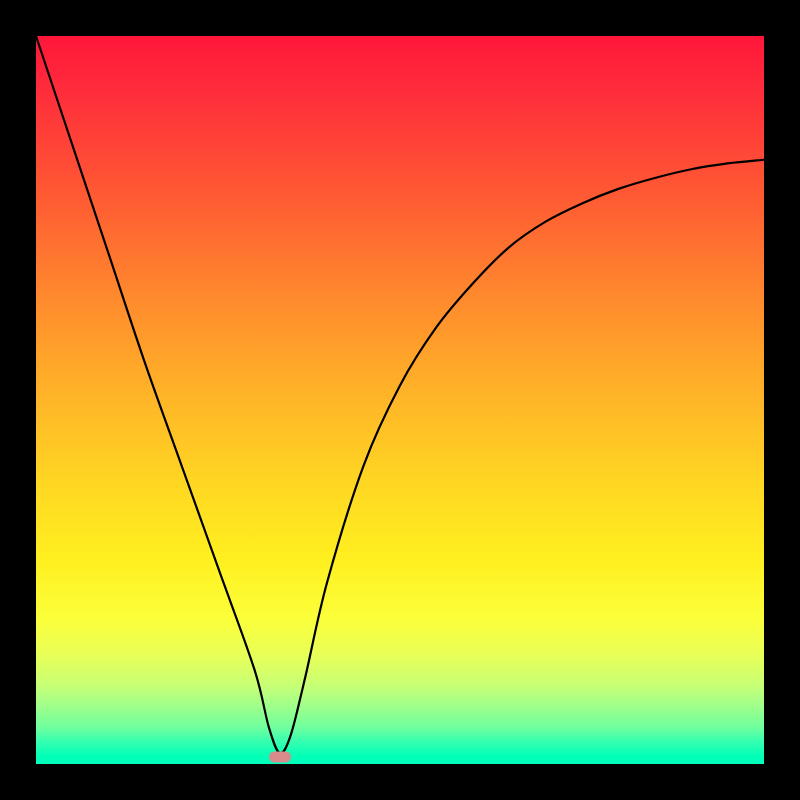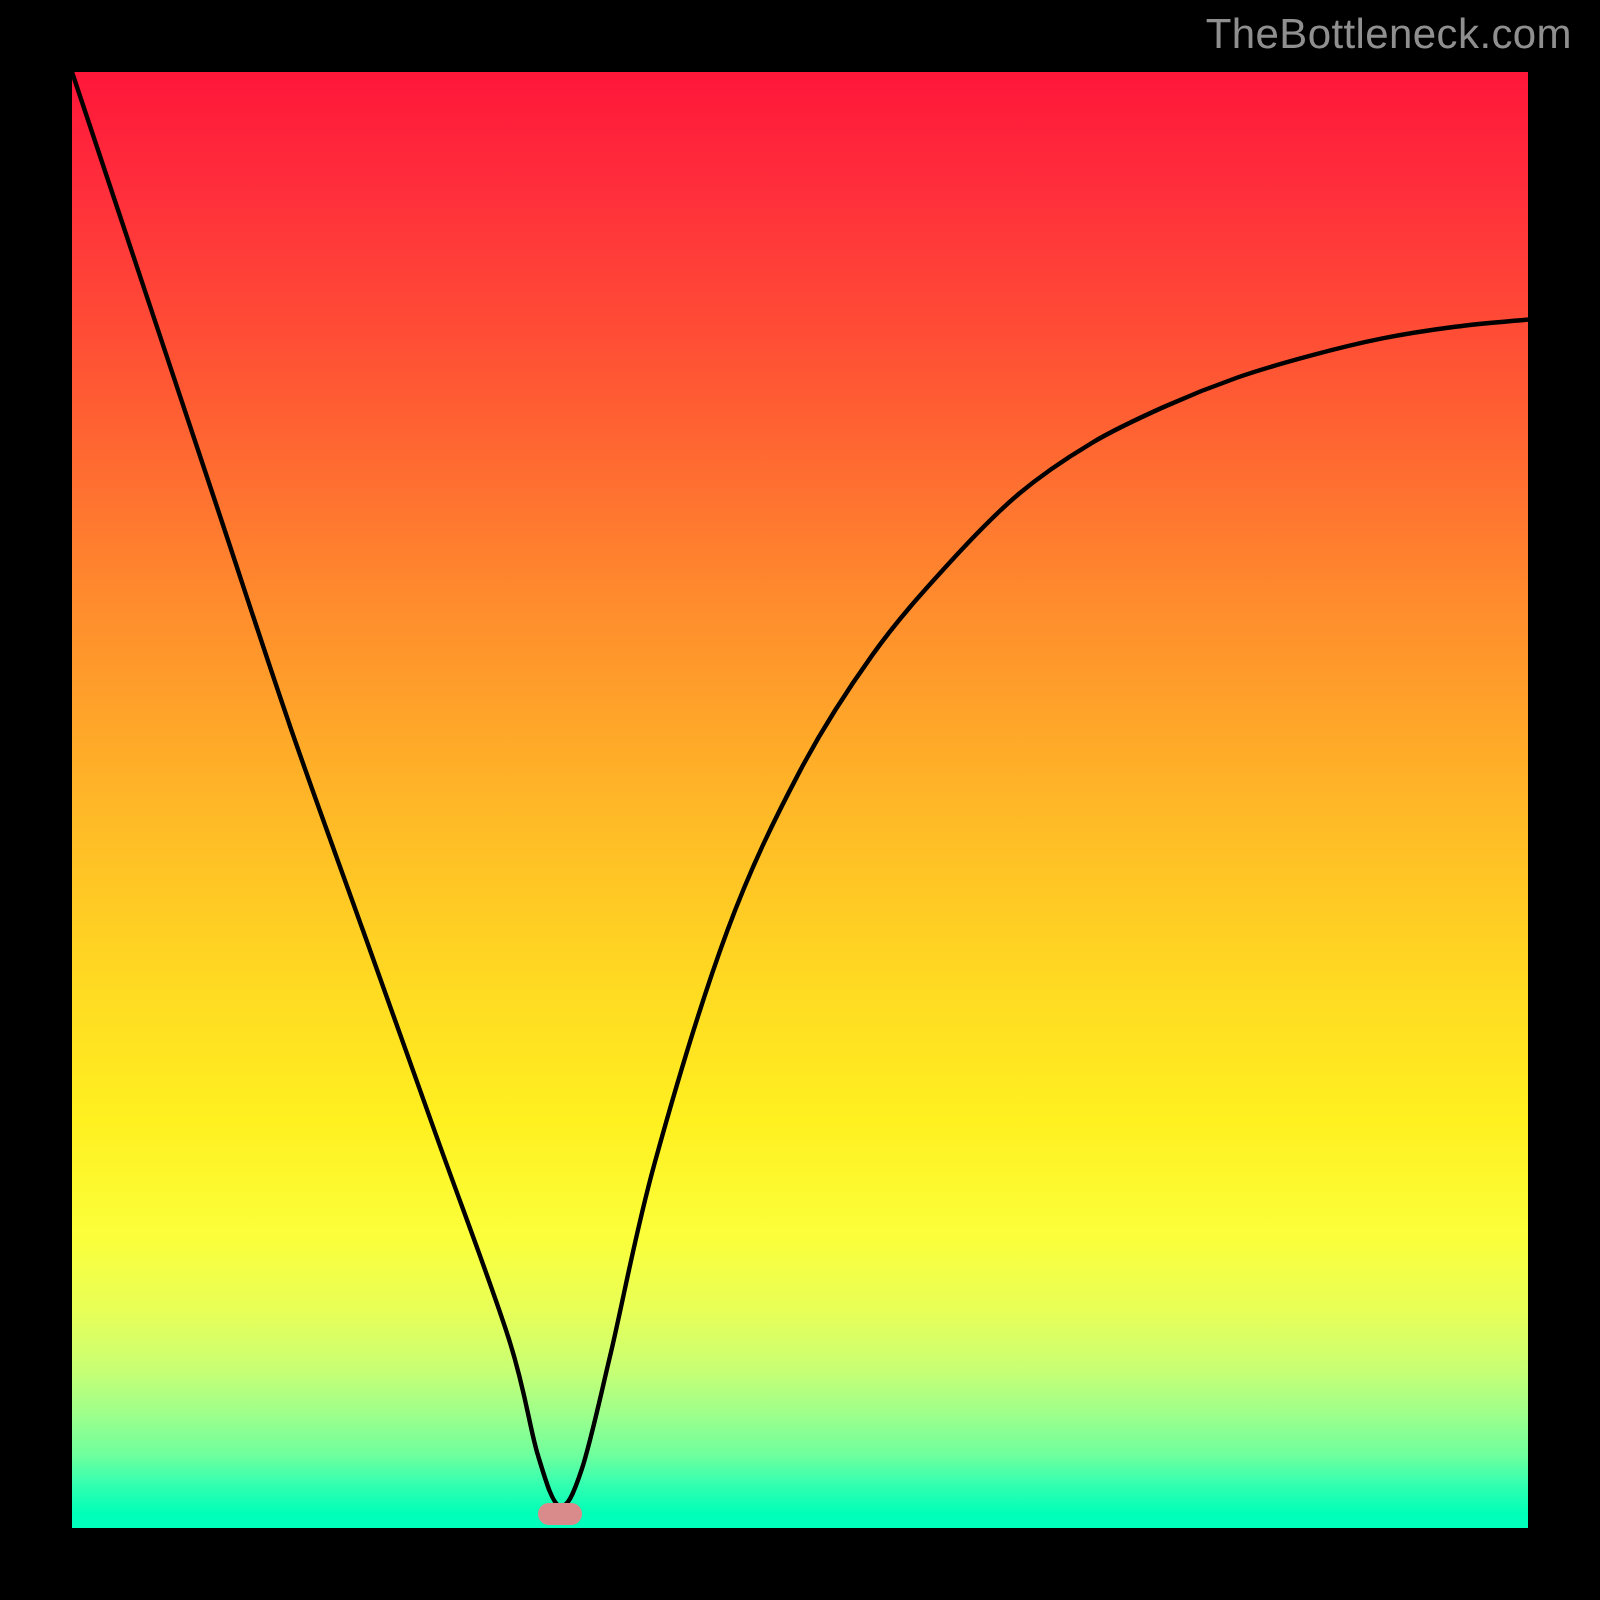--- a/index.html
+++ b/index.html
@@ -86,14 +86,13 @@
   <div class="plot-area">
     <div class="gradient"></div>
 
     <svg class="curve-svg" viewBox="0 0 728 728" preserveAspectRatio="none">
       <path id="curve" class="curve-path" d="M 0 0 C 6.066666666666666 18.200000000000006, 24.266666666666666 72.80000000000004, 36.4 109.20000000000005 C 48.53333333333333 145.60000000000005, 60.666666666666664 182.00000000000006, 72.8 218.40000000000003 C 84.93333333333334 254.8, 97.06666666666666 292.4133333333333, 109.2 327.59999999999997 C 121.33333333333334 362.78666666666663, 133.46666666666667 395.5466666666667, 145.6 429.52000000000004 C 157.73333333333332 463.4933333333334, 169.86666666666667 497.4666666666667, 182 531.44 C 194.13333333333333 565.4133333333334, 209.90666666666667 606.6666666666667, 218.4 633.36 C 226.89333333333335 660.0533333333333, 228.71333333333334 677.6466666666666, 232.96 691.6 C 237.20666666666668 705.5533333333334, 240.24000000000004 715.8666666666667, 243.88000000000002 717.08 C 247.52 718.2933333333334, 250.5533333333333 711.62, 254.79999999999998 698.88 C 259.0466666666666 686.14, 263.29333333333335 666.12, 269.36 640.64 C 275.4266666666667 615.16, 281.49333333333334 581.1866666666666, 291.2 546 C 300.90666666666664 510.81333333333333, 315.4666666666667 462.28000000000003, 327.6 429.52000000000004 C 339.73333333333335 396.76000000000005, 351.8666666666667 372.49333333333334, 364 349.44 C 376.1333333333333 326.38666666666666, 388.2666666666667 308.18666666666667, 400.40000000000003 291.2 C 412.53333333333336 274.2133333333333, 424.6666666666667 260.8666666666667, 436.8 247.51999999999998 C 448.93333333333334 234.17333333333332, 461.06666666666666 221.43333333333334, 473.2 211.12 C 485.3333333333333 200.80666666666667, 497.46666666666664 192.92, 509.59999999999997 185.64 C 521.7333333333333 178.35999999999999, 533.8666666666667 172.89999999999995, 546 167.43999999999994 C 558.1333333333333 161.97999999999993, 570.2666666666667 157.12666666666667, 582.4 152.88 C 594.5333333333333 148.63333333333333, 606.6666666666666 145.23599999999993, 618.8 141.95999999999992 C 630.9333333333333 138.6839999999999, 643.0666666666667 135.65066666666658, 655.2 133.22399999999993 C 667.3333333333334 130.79733333333328, 679.4666666666667 128.9773333333333, 691.6 127.39999999999998 C 703.7333333333333 125.82266666666665, 721.9333333333334 124.36666666666666, 728 123.75999999999999"></path>
     </svg>
 
     <div id="marker" class="marker" style="left: 243.88px; top: 720.72px; background: rgb(217, 138, 138);"></div>
   </div>
 
-  <div class="watermark">TheBottleneck.com</div>
 </div>
 
 </body></html>

